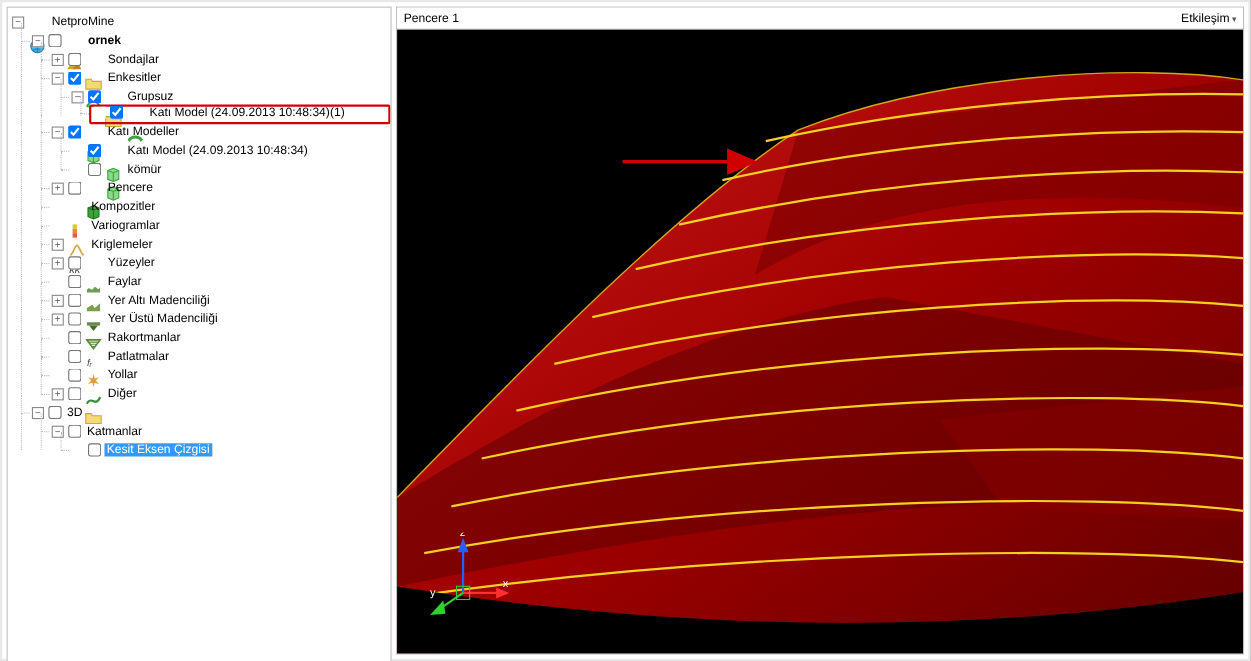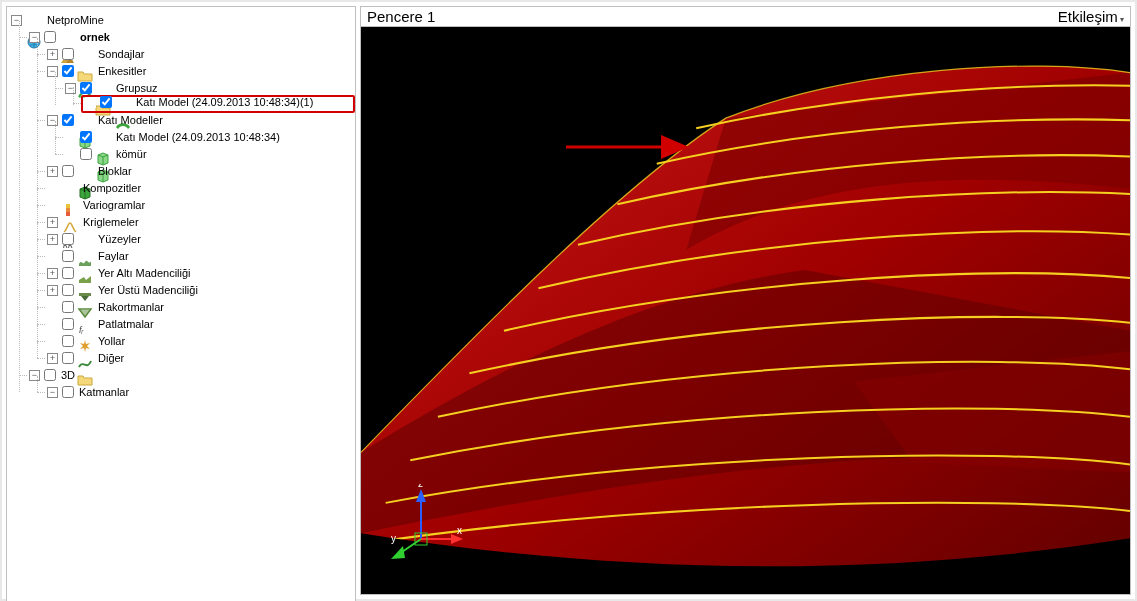--- a/index.html
+++ b/index.html
@@ -112,21 +112,21 @@
     border: 1px solid #bfbfbf;
     display: flex;
     flex-direction: column;
   }
   .vp-header {
     height: 20px;
     border-bottom: 1px solid #bfbfbf;
     display: flex;
     align-items: center;
     padding: 0 6px;
-    font-size: 15px;
+    font-size: 11px;
     background: #fff;
   }
   .vp-header .spacer { flex: 1; }
   .vp-header .dd::after { content: " \25BE"; font-size: 8px; color: #555; }
   .viewport {
     flex: 1;
     background: #000;
     position: relative;
     overflow: hidden;
   }
@@ -288,21 +288,21 @@
                 <li>
                   <div class="node">
                     <span class="tog">+</span>
                     <input type="checkbox" class="chk" style="">
                     <span class="ic">
                       <svg viewBox="0 0 16 16">
                           <path d="M3 4l5-2 5 2v8l-5 2-5-2z" fill="#3ba43b" stroke="#257025"></path>
                           <path d="M3 4l5 2 5-2M8 6v8" stroke="#257025" fill="none"></path>
                         </svg>
                     </span>
-                    <span class="label">Bloklar</span>
+                    <span class="label">Pencere</span>
                   </div>
                 </li>
 
                 <li>
                   <div class="node">
                     <span class="tog blank"></span>
                     <span class="ic">
                       <svg viewBox="0 0 16 16">
                           <rect x="4" y="2" width="4" height="4" fill="#e7c23a"></rect>
                           <rect x="4" y="6" width="4" height="4" fill="#e78a3a"></rect>
@@ -451,20 +451,29 @@
                 <input type="checkbox" class="chk" style="">
                 <span class="label">3D</span>
               </div>
               <ul>
                 <li>
                   <div class="node">
                     <span class="tog">−</span>
                     <input type="checkbox" class="chk" style="">
                     <span class="label">Katmanlar</span>
                   </div>
+                  <ul>
+                    <li>
+                      <div class="node">
+                        <span class="tog blank"></span>
+                        <input type="checkbox" class="chk" style="">
+                        <span class="label sel">Kesit Eksen Çizgisi</span>
+                      </div>
+                    </li>
+                  </ul>
                 </li>
               </ul>
             </li>
           </ul>
         </li>
       </ul>
     </div>
   </div>
 
   <div class="viewport-wrap">

